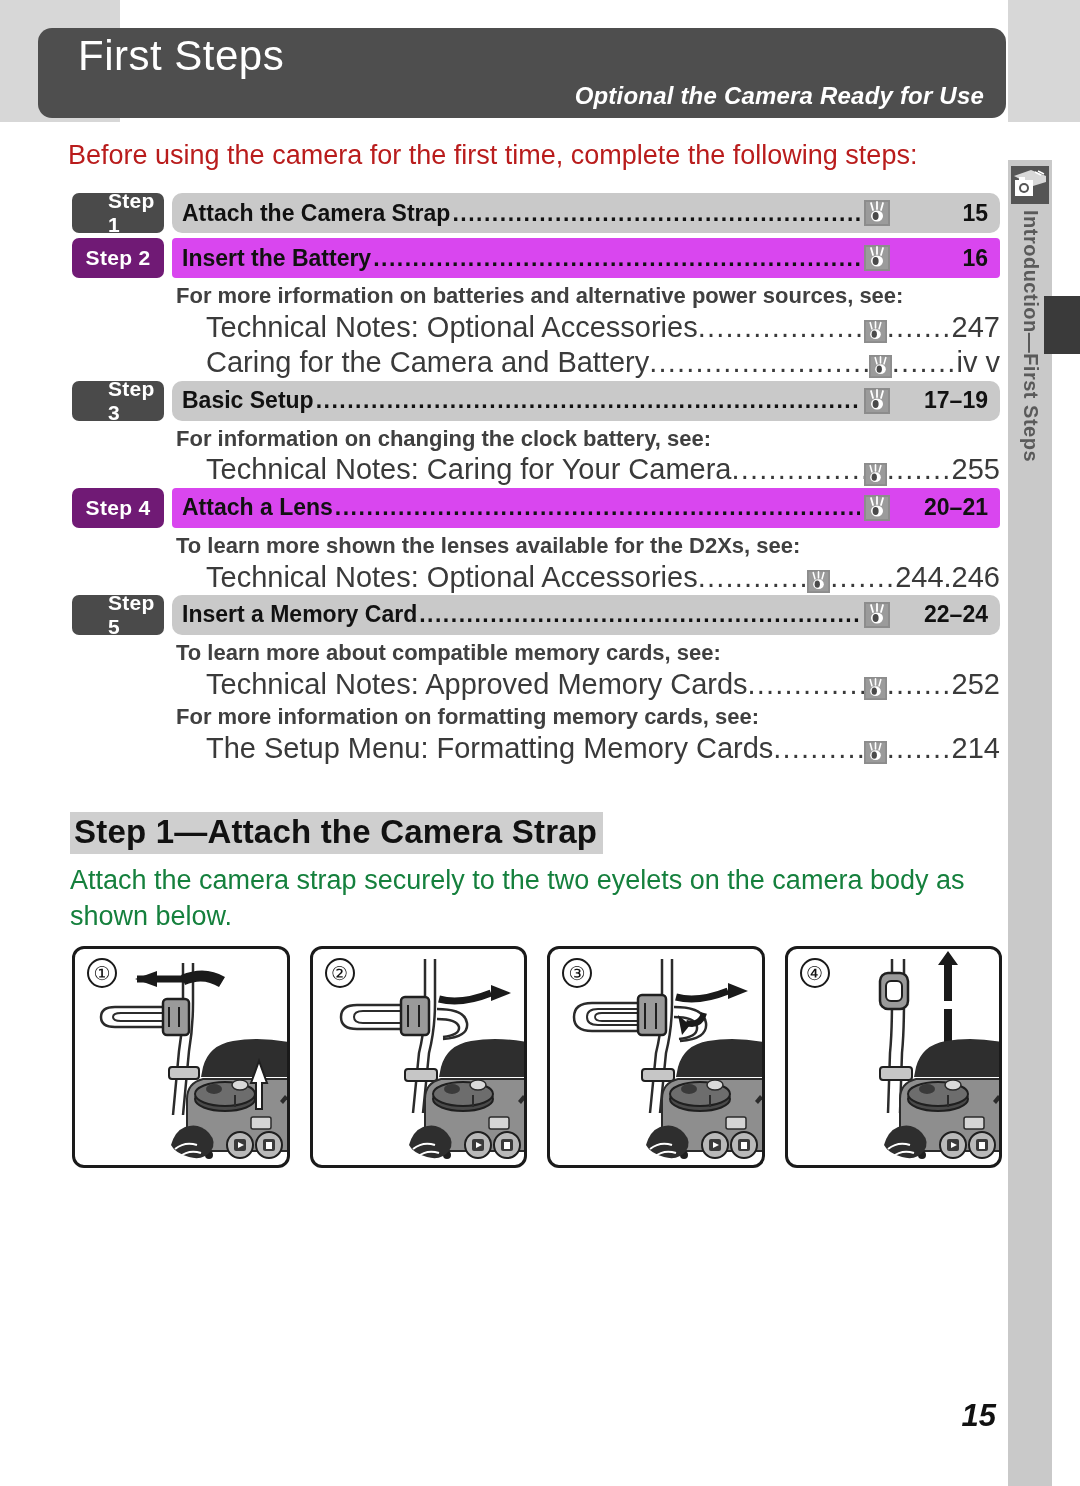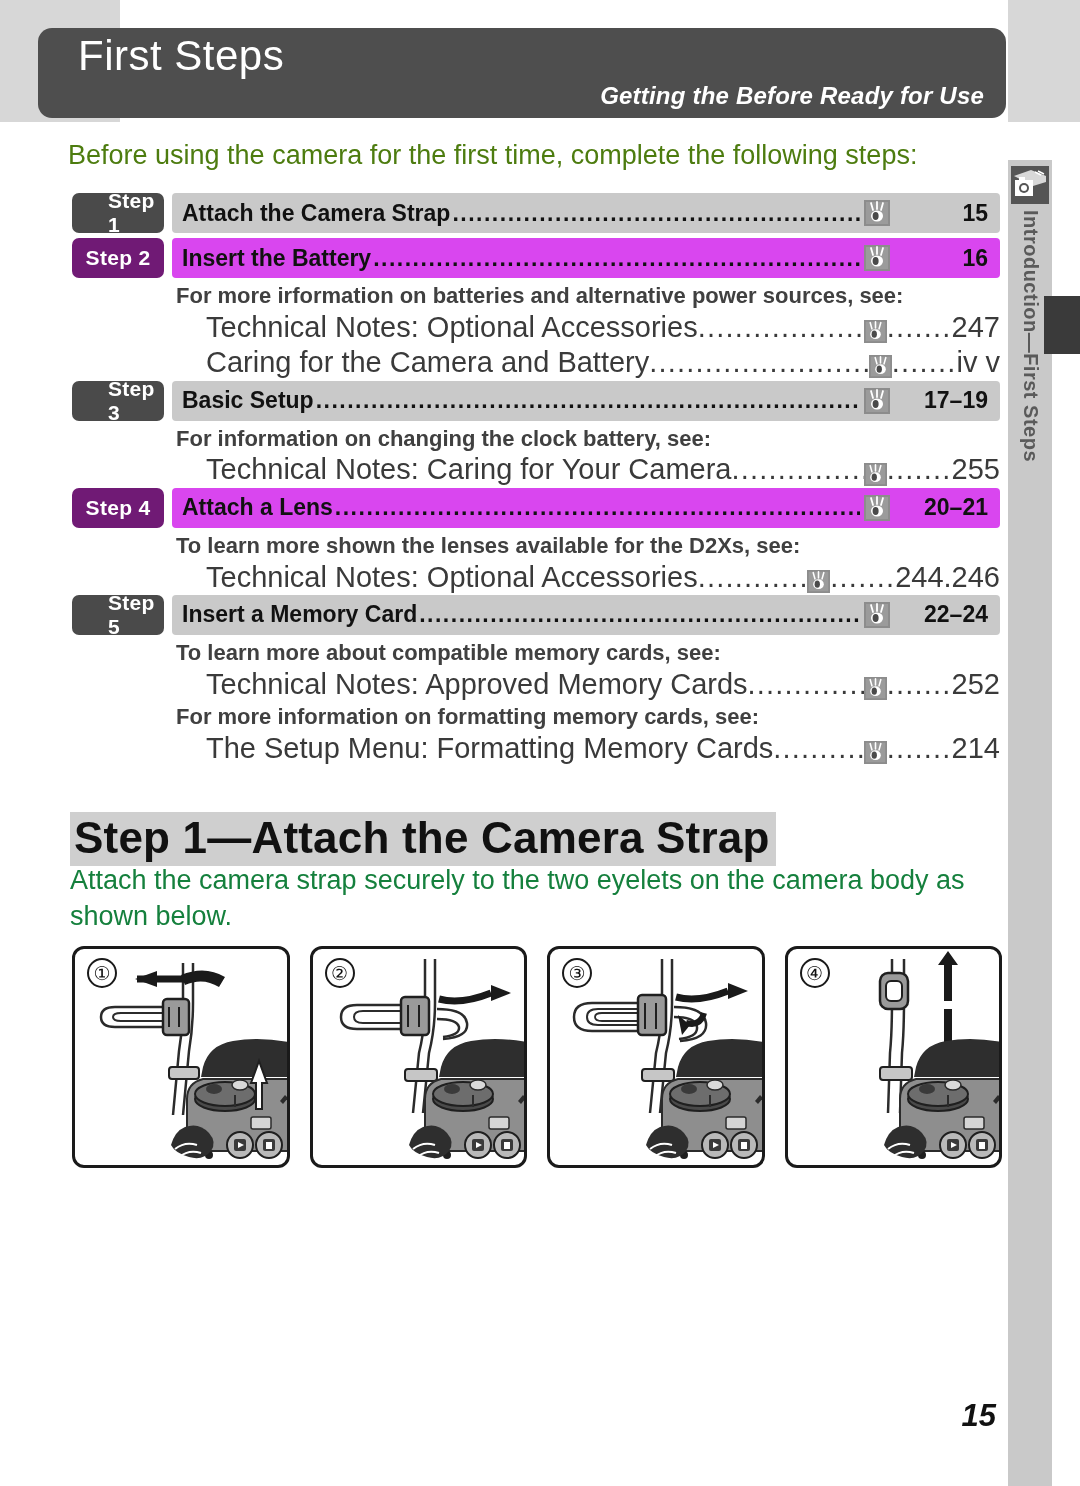--- a/index.html
+++ b/index.html
@@ -93,21 +93,21 @@
     white-space: nowrap;
     margin-top: 2px;
   }
 
   
   .intro {
     position: absolute;
     left: 68px; top: 140px;
     width: 930px;
     font-size: 27px;
-    color: #4d7c0f;
+    color: #b91c1c;
   }
 
   
   .steps {
     position: absolute;
     left: 72px; top: 193px;
     width: 928px;
   }
   .step-row {
     display: flex;
@@ -135,21 +135,21 @@
     margin-left: 8px;
     border-radius: 4px;
     display: flex;
     align-items: center;
     padding: 0 12px 0 10px;
     font-size: 23px;
     font-weight: 700;
     color: #111;
     overflow: hidden;
   }
-  .step-bar.shade-dark  { background: #c9c9c9; }
+  .step-bar.shade-dark  { background: #c9c9c9; border-radius: 10px; }
   .step-bar.shade-light { background: #d946ef; }
 
   .bar-title { white-space: nowrap; flex: none; }
   .dots {
     flex: 1;
     overflow: hidden;
     white-space: nowrap;
     letter-spacing: 1.5px;
     color: #111;
     margin: 0 2px;
@@ -204,21 +204,21 @@
   }
   .subref .s-page {
     flex: none;
     text-align: right;
   }
 
   
   .section-head {
     position: absolute;
     left: 70px; top: 812px;
-    font-size: 44px;
+    font-size: 33px;
     font-weight: 700;
     color: #111;
     background: #cfcfcf;
     padding: 1px 6px 3px 4px;
     letter-spacing: 0.2px;
   }
   .section-body {
     position: absolute;
     left: 70px; top: 862px;
     width: 935px;
@@ -272,21 +272,21 @@
 </head>
 <body>
 
 <div class="band-topleft"></div>
 <div class="band-topright"></div>
 <div class="band-right"></div>
 <div class="tab-marker"></div>
 
 <div class="header">
   <div class="header-title">First Steps</div>
-  <div class="header-sub">Getting the Before Ready for Use</div>
+  <div class="header-sub">Optional the Camera Ready for Use</div>
 </div>
 
 <div class="side-tab">
   <div class="side-icon">
     <svg width="38" height="38" viewBox="0 0 38 38">
       <rect x="0" y="0" width="38" height="38" fill="#555"></rect>
       <path d="M3 10 L20 4 L35 10 L35 16 L22 20 Z" fill="#d8d8d8"></path>
       <path d="M4 14 h18 v16 h-18 z" fill="#ffffff"></path>
       <rect x="8" y="11" width="6" height="3" fill="#ffffff"></rect>
       <circle cx="13" cy="22" r="5" fill="#555"></circle>

